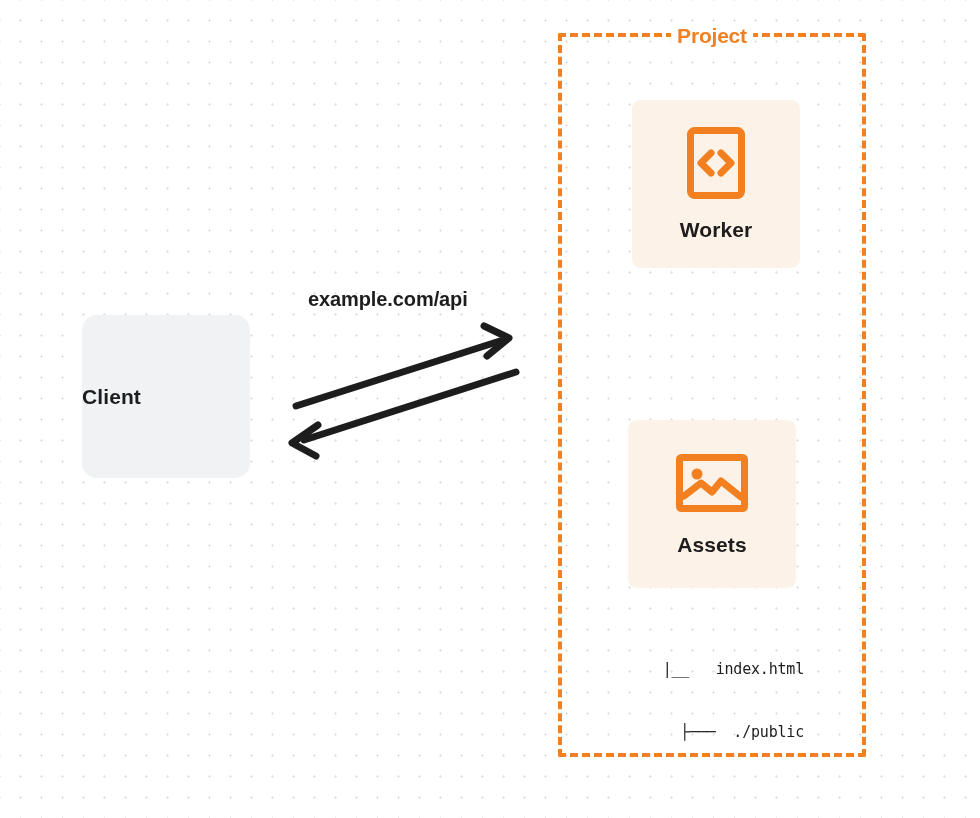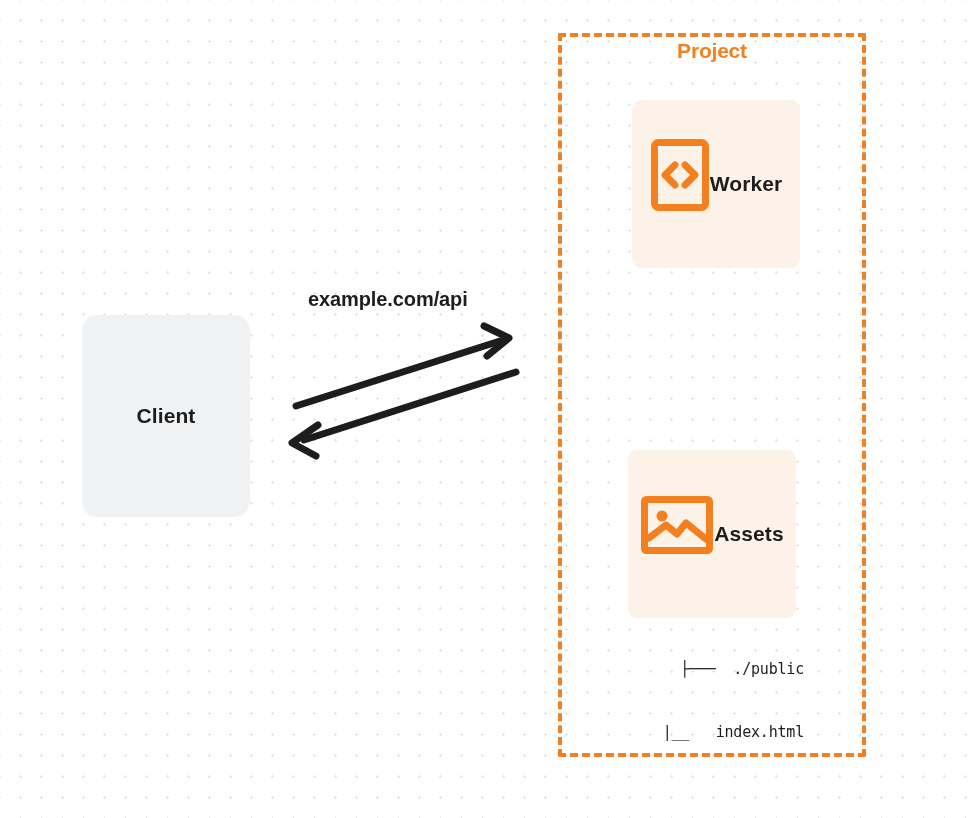--- a/index.html
+++ b/index.html
@@ -25,26 +25,26 @@
     background-size: 21px 21px;
     background-position: 10px 10px;
   }
 
   
   #client-node {
     position: absolute;
     left: 82px;
     top: 315px;
     width: 168px;
-    height: 202px;
+    height: 163px;
     background: #f1f2f4;
     border-radius: 15px;
     display: flex;
     align-items: center;
-    justify-content: center;
+    justify-content: flex-start;
   }
   #client-node .node-label {
     font-size: 21px;
     font-weight: 700;
     color: #1d1d1d;
     letter-spacing: .1px;
   }
 
   
   #connection-arrows {
@@ -82,37 +82,36 @@
     left: 50%;
     top: -13px;
     transform: translateX(-50%);
     background: #ffffff;
     padding: 0 6px;
     font-size: 21px;
     font-weight: 700;
     color: #f38020;
     letter-spacing: -.2px;
     white-space: nowrap;
-    margin-top: 15px;
   }
 
   
   .service-card {
     position: absolute;
     width: 168px;
     height: 168px;
     background: #fdf2e7;
     border-radius: 9px;
     display: flex;
-    flex-direction: row;
+    flex-direction: column;
     align-items: center;
     justify-content: center;
   }
   #worker-card { left: 632px; top: 100px; }
-  #assets-card { left: 628px; top: 450px; }
+  #assets-card { left: 628px; top: 420px; }
 
   .service-card .card-icon {
     display: block;
     margin-bottom: 14px;
   }
   .service-card .card-label {
     font-size: 21px;
     font-weight: 700;
     color: #1d1d1d;
     letter-spacing: .1px;
@@ -178,18 +177,18 @@
       <svg width="74" height="64" viewBox="0 0 74 64" fill="none" xmlns="http://www.w3.org/2000/svg">
         <rect x="4.5" y="6.5" width="65" height="51" rx="2" stroke="#f38020" stroke-width="7"></rect>
         <circle cx="22" cy="23" r="5.5" fill="#f38020"></circle>
         <path d="M9 45 L26 32 L37 41 L46 30 L66 46" stroke="#f38020" stroke-width="7" stroke-linecap="round" stroke-linejoin="round" fill="none"></path>
       </svg>
     </span>
     <span class="card-label">Assets</span>
   </div>
 
   <div id="asset-file-tree">
+    <span class="tree-row">  |__   index.html</span>
     <span class="tree-row">├───  ./public</span>
-    <span class="tree-row">  |__   index.html</span>
     
   </div>
 
 </div>
 
 </body></html>

